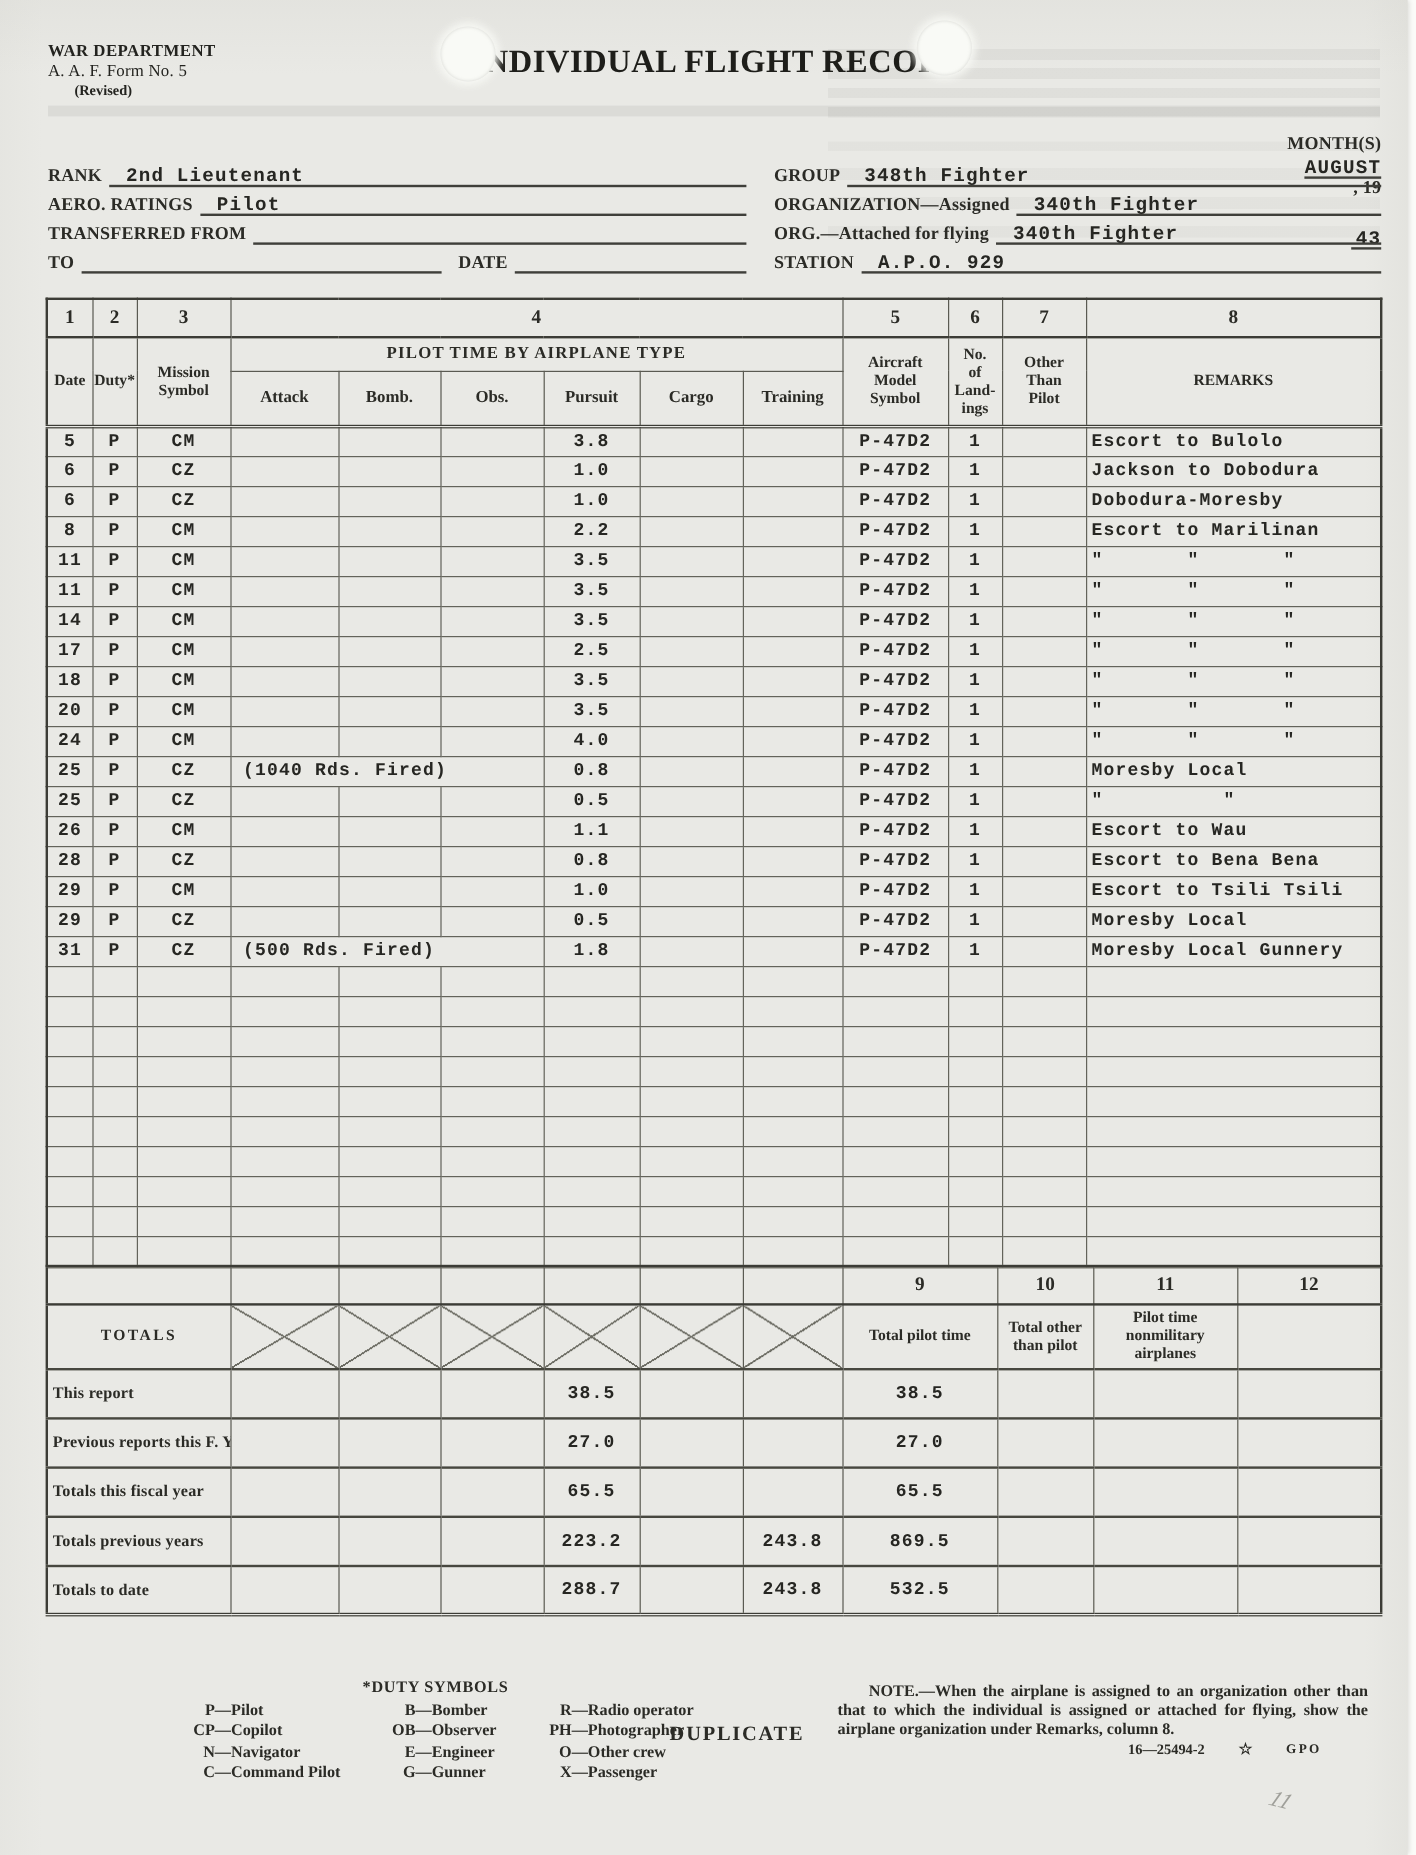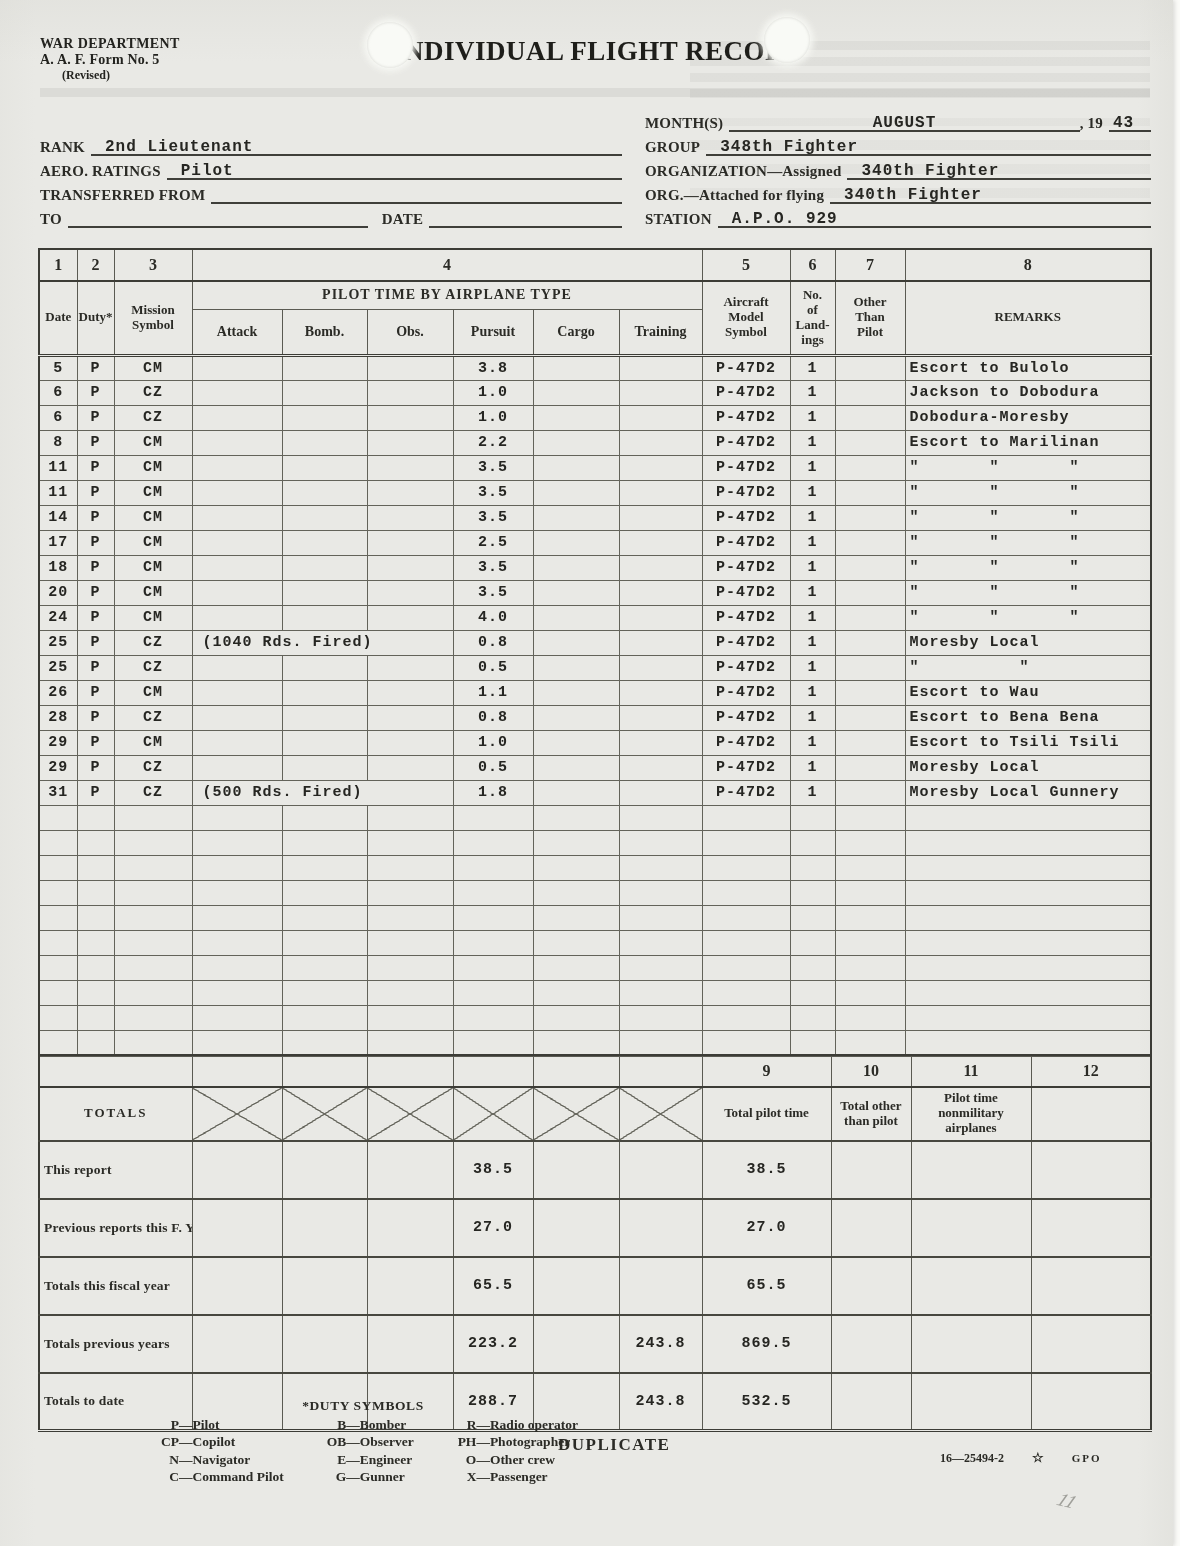--- a/index.html
+++ b/index.html
@@ -21,21 +21,21 @@
     background:repeating-linear-gradient(0deg, rgba(90,90,85,.07) 0 9px, rgba(233,233,229,0) 9px 16px); }
   .smudge-b { left:40px; top:88px; width:1110px; height:9px; background:rgba(100,100,94,.10); }
   .smudge-c { left:690px; top:118px; width:460px; height:80px;
     background:repeating-linear-gradient(0deg, rgba(100,100,94,.05) 0 10px, rgba(233,233,229,0) 10px 24px); }
 
   .hole { position:absolute; width:46px; height:46px; border-radius:50%;
     background:#f9faf6; box-shadow:0 0 7px 3px rgba(249,250,246,.95), inset 0 0 3px rgba(160,160,155,.4); z-index:5; }
 
   .agency { position:absolute; left:40px; top:36px; color:#23231f; }
   .agency .a1 { font-size:14px; font-weight:bold; letter-spacing:.4px; }
-  .agency .a2 { font-size:14px; font-weight:bold; letter-spacing:.2px; }
+  .agency .a2 { font-size:14px; font-weight:normal; letter-spacing:.2px; }
   .agency .a3 { font-size:12px; font-weight:bold; padding-left:22px; }
 
   .title { position:absolute; left:393px; top:36px; width:400px;
     font-size:27px; font-weight:bold; letter-spacing:.5px; color:#1e1e1a;
     font-family:"Liberation Serif","DejaVu Serif",serif; white-space:nowrap; }
 
   
   .frow { position:absolute; display:flex; align-items:flex-end; color:#28282  4; }
   .lbl { font-weight:bold; font-size:15px; color:#2b2b26; white-space:nowrap; letter-spacing:.2px; }
   .fill { flex:1; border-bottom:2px solid #3f3f3a; margin-left:6px; height:20px;
@@ -67,21 +67,21 @@
   .rem { text-align:left !important; padding-left:4px; white-space:pre; }
 
   .ttable { border:2px solid #3c3c36; border-top:none; }
   .tnumrow th { font-size:16px; height:30px; font-weight:bold; }
   .totalsrow { height:54px; border-top:2px solid #3c3c36; border-bottom:2px solid #3c3c36; }
   .totalsrow th { font-size:13px; font-weight:bold; white-space:pre-line; line-height:1.15; }
   .tlab { font-size:16px; letter-spacing:2px; }
   .xcell { position:relative; background:
     linear-gradient(to top right, rgba(0,0,0,0) calc(50% - .7px), #6a6a61 calc(50% - .7px), #6a6a61 calc(50% + .7px), rgba(0,0,0,0) calc(50% + .7px)),
     linear-gradient(to bottom right, rgba(0,0,0,0) calc(50% - .7px), #6a6a61 calc(50% - .7px), #6a6a61 calc(50% + .7px), rgba(0,0,0,0) calc(50% + .7px)); }
-  .trow { height:58px; }
+  .trow { height:41px; }
   .trow td { border-top:2px solid #47473f; font-size:15px; text-align:center; }
   .trow .rlab { text-align:left; padding-left:4px; font-weight:bold; font-size:13.5px; letter-spacing:.2px; white-space:nowrap; }
   .trow:last-child td { border-bottom:3px double #3c3c36; }
 
   
   .dutyblock { position:absolute; left:148px; top:1398px; width:430px; color:#2b2b26; }
   .dutytitle { text-align:center; font-size:13.5px; font-weight:bold; letter-spacing:.6px; margin-bottom:2px; }
   .dutycols { display:flex; justify-content:space-between; }
   .dutycol { font-size:13.5px; font-weight:bold; line-height:1.28; white-space:nowrap; }
   .dsym { display:inline-block; min-width:2.3em; text-align:right; }
@@ -137,21 +137,21 @@
     <span class="lbl">TO</span>
     <span class="fill" style="flex:0 0 300px;">
         <span class="typed fv"></span>
       </span>
     <span class="lbl" style="margin-left:14px;">DATE</span>
     <span class="fill">
         <span class="typed fv"></span>
       </span>
   </div>
 
-  <div class="frow" style="left:645px; top:112px; width:506px;">
+  <div class="frow" style="left:645px; top:112px; width:506px;flex-direction:column;">
     <span class="lbl">MONTH(S)</span>
     <span class="fill">
         <span class="typed fv center">AUGUST</span>
       </span>
     <span class="lbl">, 19</span>
     <span class="fill short">
         <span class="typed fv" style="padding-left:4px;">43</span>
       </span>
   </div>
   <div class="frow" style="left:645px; top:136px; width:506px;">
@@ -789,20 +789,21 @@
           <div class="dutyline"><span class="dsym">R</span>—<span>Radio operator</span></div>
           <div class="dutyline"><span class="dsym">PH</span>—<span>Photographer</span></div>
           <div class="dutyline"><span class="dsym">O</span>—<span>Other crew</span></div>
           <div class="dutyline"><span class="dsym">X</span>—<span>Passenger</span></div>
         </div>
       </div>
   </div>
 
   <div class="duplicate">DUPLICATE</div>
 
+  <div class="noteblock">NOTE.—When the airplane is assigned to an organization other than that to which the individual is assigned or attached for flying, show the airplane organization under Remarks, column 8.</div>
 
   <div class="gpoline">
     <span>16—25494-2</span>
     <span class="star">☆</span>
     <span class="gpo">GPO</span>
   </div>
 
   <div class="pagenum">11</div>
 </div>
 

